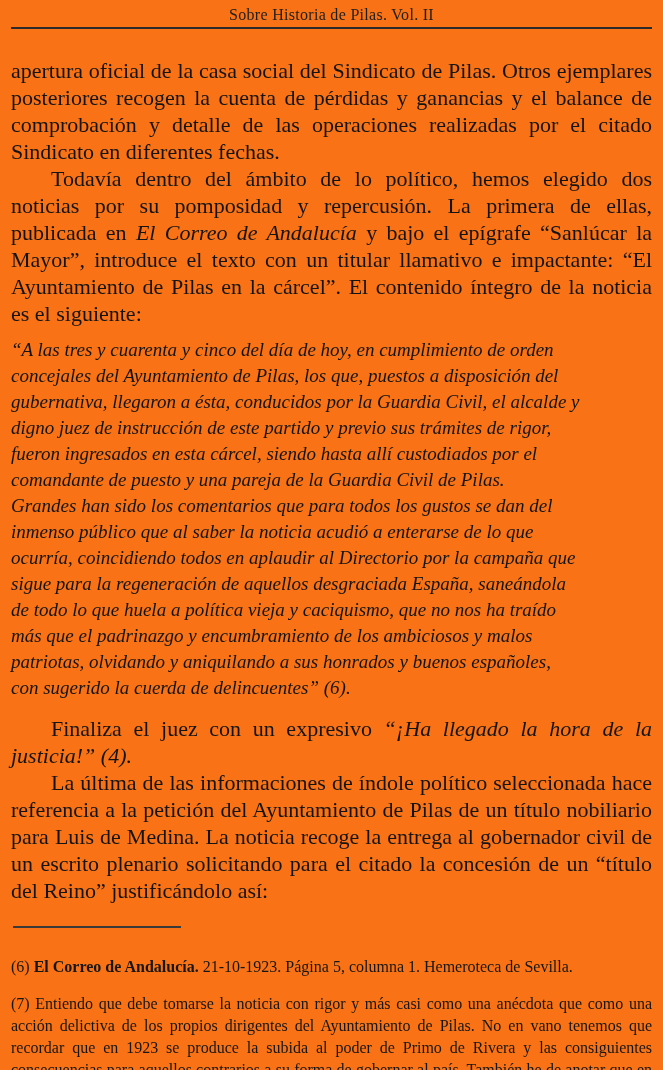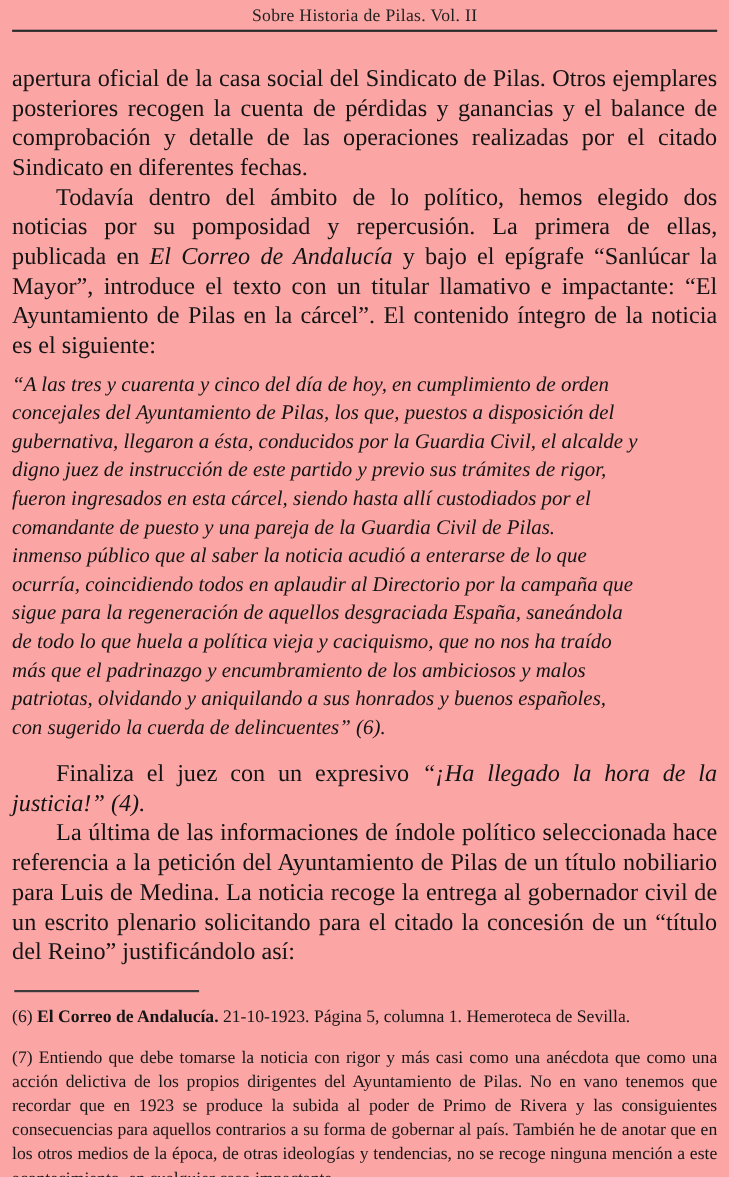--- a/index.html
+++ b/index.html
@@ -1,21 +1,21 @@
 <!DOCTYPE html>
 <html><head>
 <meta charset="utf-8">
 <style>
   * { margin: 0; padding: 0; box-sizing: border-box; }
   html, body { background: #ffffff; }
   .page {
     position: relative;
     width: 663px;
     height: 1070px;
-    background: #fca5a5;
+    background: #f97316;
     color: #1a1a1a;
     font-family: "Liberation Serif", serif;
     padding: 5px 11px 6px 11px;
     display: flex;
     flex-direction: column;
     overflow: hidden;
   }
   
   .running-head {
     text-align: center;
@@ -56,21 +56,21 @@
     border: none;
     border-top: 2px solid #3a3a3a;
     margin: 22px 0 0 2px;
   }
   .footnote {
     font-size: 16px;
     line-height: 22px;
     text-align: justify;
     color: #161616;
   }
-  .fn-first { margin-top: 12px; }
+  .fn-first { margin-top: 28px; }
   .fn-second { margin-top: 15px; }
   
   .page-footer { margin-top: auto; }
   .footer-rule {
     border: none;
     border-top: 2px solid #2b2b2b;
   }
   .footer-title {
     text-align: right;
     font-style: italic;
@@ -96,20 +96,21 @@
 
     <p class="body-para indent"><span>Todavía dentro del ámbito de lo político, hemos elegido dos noticias por su pomposidad y repercusión. La primera de ellas, publicada en </span><span class="italic">El Correo de Andalucía</span><span> y bajo el epígrafe “Sanlúcar la Mayor”, introduce el texto con un titular llamativo e impactante: “El Ayuntamiento de Pilas en la cárcel”. El contenido íntegro de la noticia es el siguiente:</span></p>
 
     <div class="block-quote">
       <div>“A las tres y cuarenta y cinco del día de hoy, en cumplimiento de orden</div>
       <div>concejales del Ayuntamiento de Pilas, los que, puestos a disposición del</div>
       <div>gubernativa, llegaron a ésta, conducidos por la Guardia Civil, el alcalde y</div>
       <div>digno juez de instrucción de este partido y previo sus trámites de rigor,</div>
       <div>fueron ingresados en esta cárcel, siendo hasta allí custodiados por el</div>
       <div>comandante de puesto y una pareja de la Guardia Civil de Pilas.</div>
+      <div>Grandes han sido los comentarios que para todos los gustos se dan del</div>
       <div>inmenso público que al saber la noticia acudió a enterarse de lo que</div>
       <div>ocurría, coincidiendo todos en aplaudir al Directorio por la campaña que</div>
       <div>sigue para la regeneración de aquellos desgraciada España, saneándola</div>
       <div>de todo lo que huela a política vieja y caciquismo, que no nos ha traído</div>
       <div>más que el padrinazgo y encumbramiento de los ambiciosos y malos</div>
       <div>patriotas, olvidando y aniquilando a sus honrados y buenos españoles,</div>
       <div>con sugerido la cuerda de delincuentes” (6).</div>
     </div>
 
     <p class="body-para indent after-quote"><span>Finaliza el juez con un expresivo </span><span class="italic">“¡Ha llegado la hora de la justicia!” (4).</span></p>

